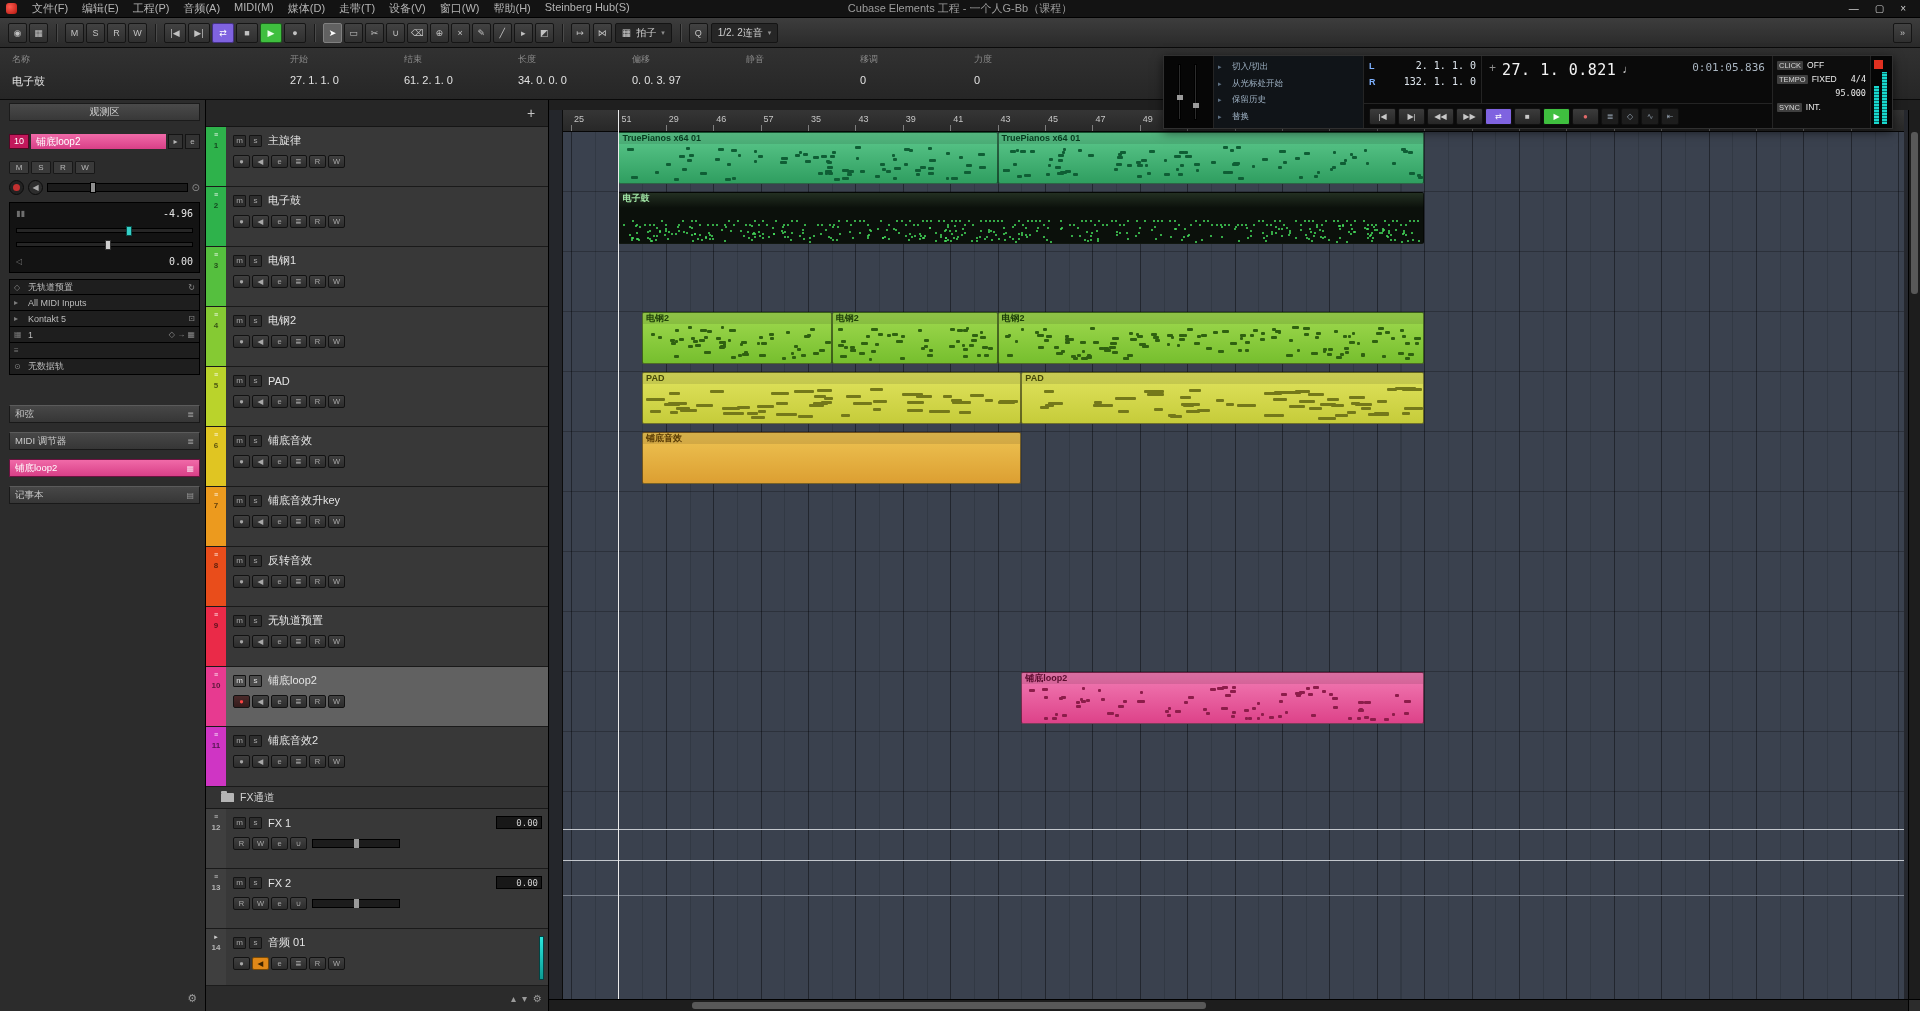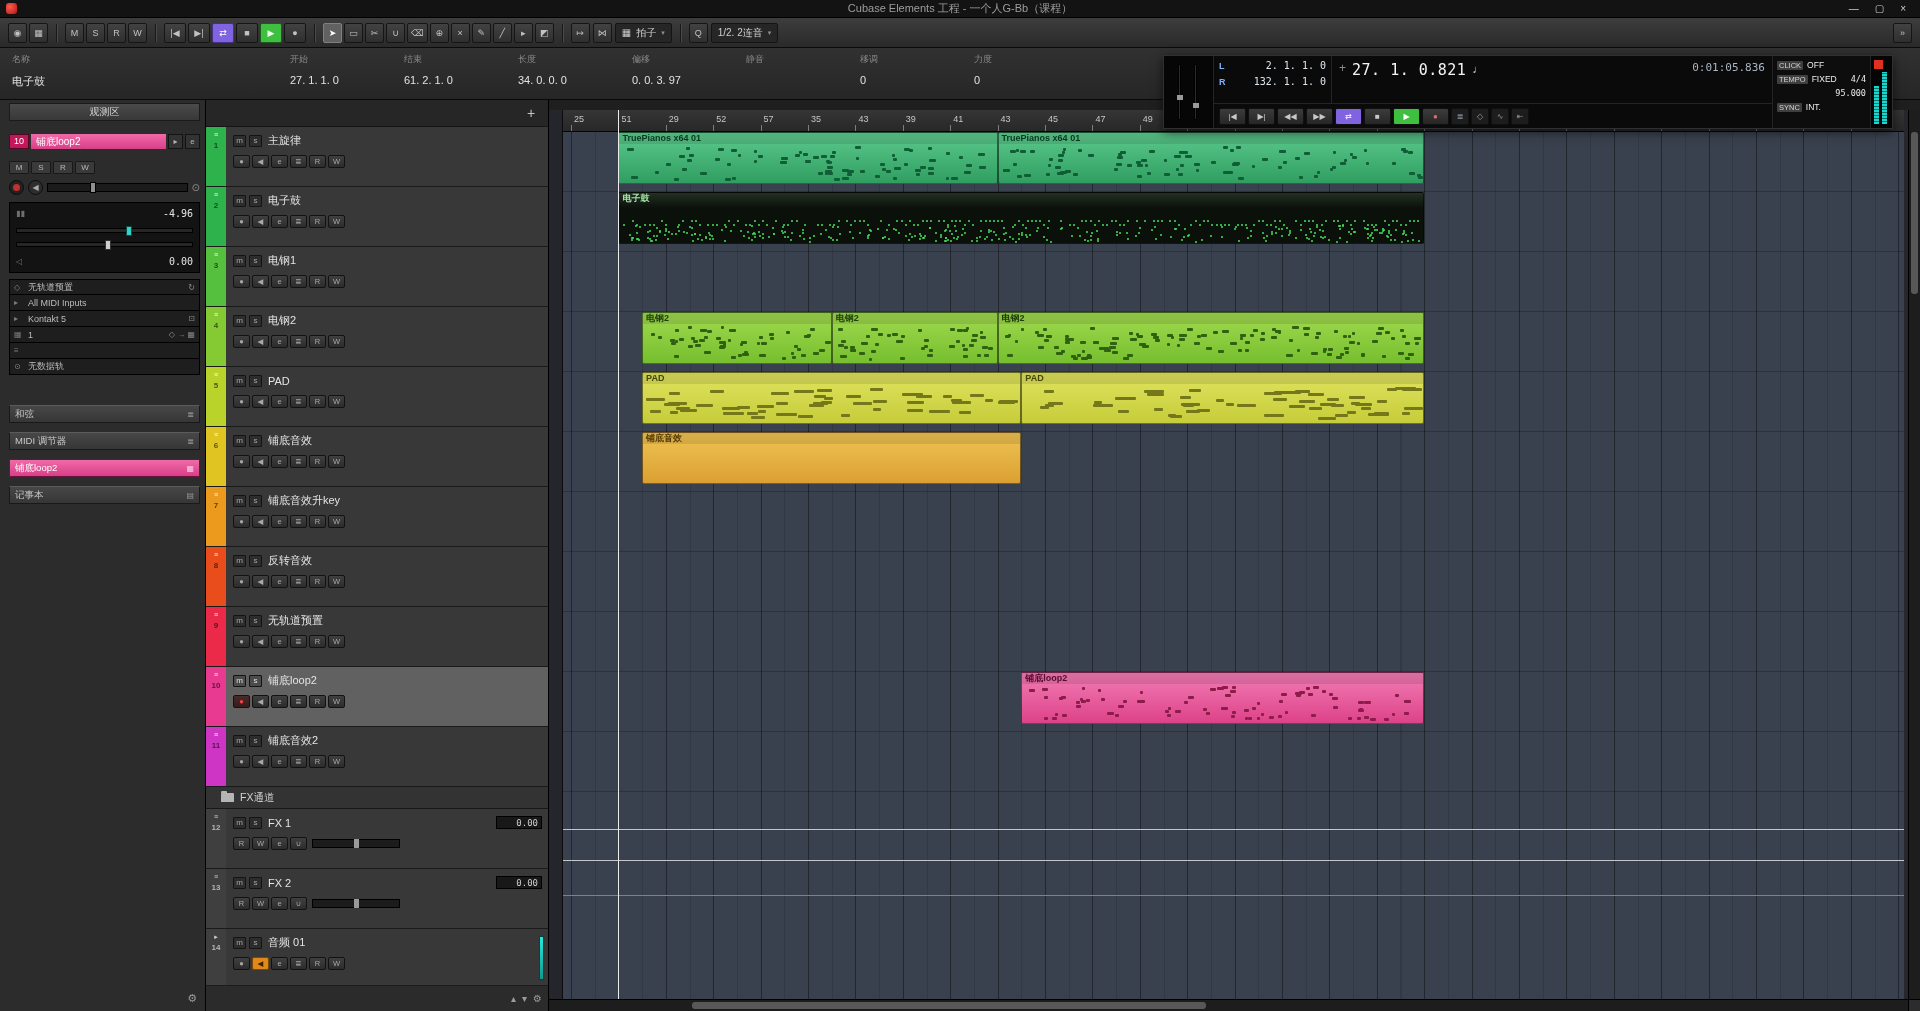--- a/index.html
+++ b/index.html
@@ -171,20 +171,33 @@
 .hscroll .thumb{position:absolute;top:2px;bottom:2px;left:143px;width:514px;background:#585858;border-radius:3px}
 .zoom-corner{position:absolute;right:0;bottom:0;width:12px;height:12px;background:#2c2c2c;border-top:1px solid #000;border-left:1px solid #000}
 </style>
 </head>
 <body>
 
 <div id="app">
 
   <div class="titlebar">
     <div class="logo"></div>
+    <div class="menus" id="menu-bar">
+        <span class="menu-item">文件(F)</span>
+        <span class="menu-item">编辑(E)</span>
+        <span class="menu-item">工程(P)</span>
+        <span class="menu-item">音频(A)</span>
+        <span class="menu-item">MIDI(M)</span>
+        <span class="menu-item">媒体(D)</span>
+        <span class="menu-item">走带(T)</span>
+        <span class="menu-item">设备(V)</span>
+        <span class="menu-item">窗口(W)</span>
+        <span class="menu-item">帮助(H)</span>
+        <span class="menu-item">Steinberg Hub(S)</span>
+      </div>
     <div class="win-title">Cubase Elements 工程 - 一个人G-Bb（课程）</div>
     <div class="win-controls" id="win-controls">
         <span class="win-btn">—</span>
         <span class="win-btn">▢</span>
         <span class="win-btn">×</span>
       </div>
   </div>
 
   <div class="toolbar">
     <div class="tb-group" id="tb-left">
@@ -695,21 +708,21 @@
       <div class="arr-topstrip"></div>
       <div class="arr-gutter"></div>
       <div class="ruler" id="ruler">
           <div class="tick" style="left: 8px;"></div>
           <div class="tick-label" style="left: 11px;">25</div>
           <div class="tick" style="left: 55.4px;"></div>
           <div class="tick-label" style="left: 58.4px;">51</div>
           <div class="tick" style="left: 102.8px;"></div>
           <div class="tick-label" style="left: 105.8px;">29</div>
           <div class="tick" style="left: 150.2px;"></div>
-          <div class="tick-label" style="left: 153.2px;">52</div>
+          <div class="tick-label" style="left: 153.2px;">46</div>
           <div class="tick" style="left: 197.6px;"></div>
           <div class="tick-label" style="left: 200.6px;">57</div>
           <div class="tick" style="left: 245px;"></div>
           <div class="tick-label" style="left: 248px;">35</div>
           <div class="tick" style="left: 292.4px;"></div>
           <div class="tick-label" style="left: 295.4px;">43</div>
           <div class="tick" style="left: 339.8px;"></div>
           <div class="tick-label" style="left: 342.8px;">39</div>
           <div class="tick" style="left: 387.2px;"></div>
           <div class="tick-label" style="left: 390.2px;">41</div>
@@ -1833,20 +1846,38 @@
 
   <div class="transport">
     <div class="tp-meter-mini">
       <div class="groove" style="left:14px">
           <div class="gh" style="top:55%"></div>
         </div>
       <div class="groove" style="left:30px">
           <div class="gh" style="top:70%"></div>
         </div>
     </div>
+    <div class="tp-modes" id="tp-modes">
+        <div class="tp-mode-row">
+          <span class="ico">▸</span>
+          <span class="lab">切入/切出</span>
+        </div>
+        <div class="tp-mode-row">
+          <span class="ico">▸</span>
+          <span class="lab">从光标处开始</span>
+        </div>
+        <div class="tp-mode-row">
+          <span class="ico">▸</span>
+          <span class="lab">保留历史</span>
+        </div>
+        <div class="tp-mode-row">
+          <span class="ico">▸</span>
+          <span class="lab">替换</span>
+        </div>
+      </div>
     <div class="tp-center">
       <div class="tp-center-top">
         <div class="tp-locators">
           <div class="tp-loc-row">
             <span class="tag">L</span>
             <span class="v">2. 1. 1. 0</span>
           </div>
           <div class="tp-loc-row">
             <span class="tag">R</span>
             <span class="v">132. 1. 1. 0</span>

